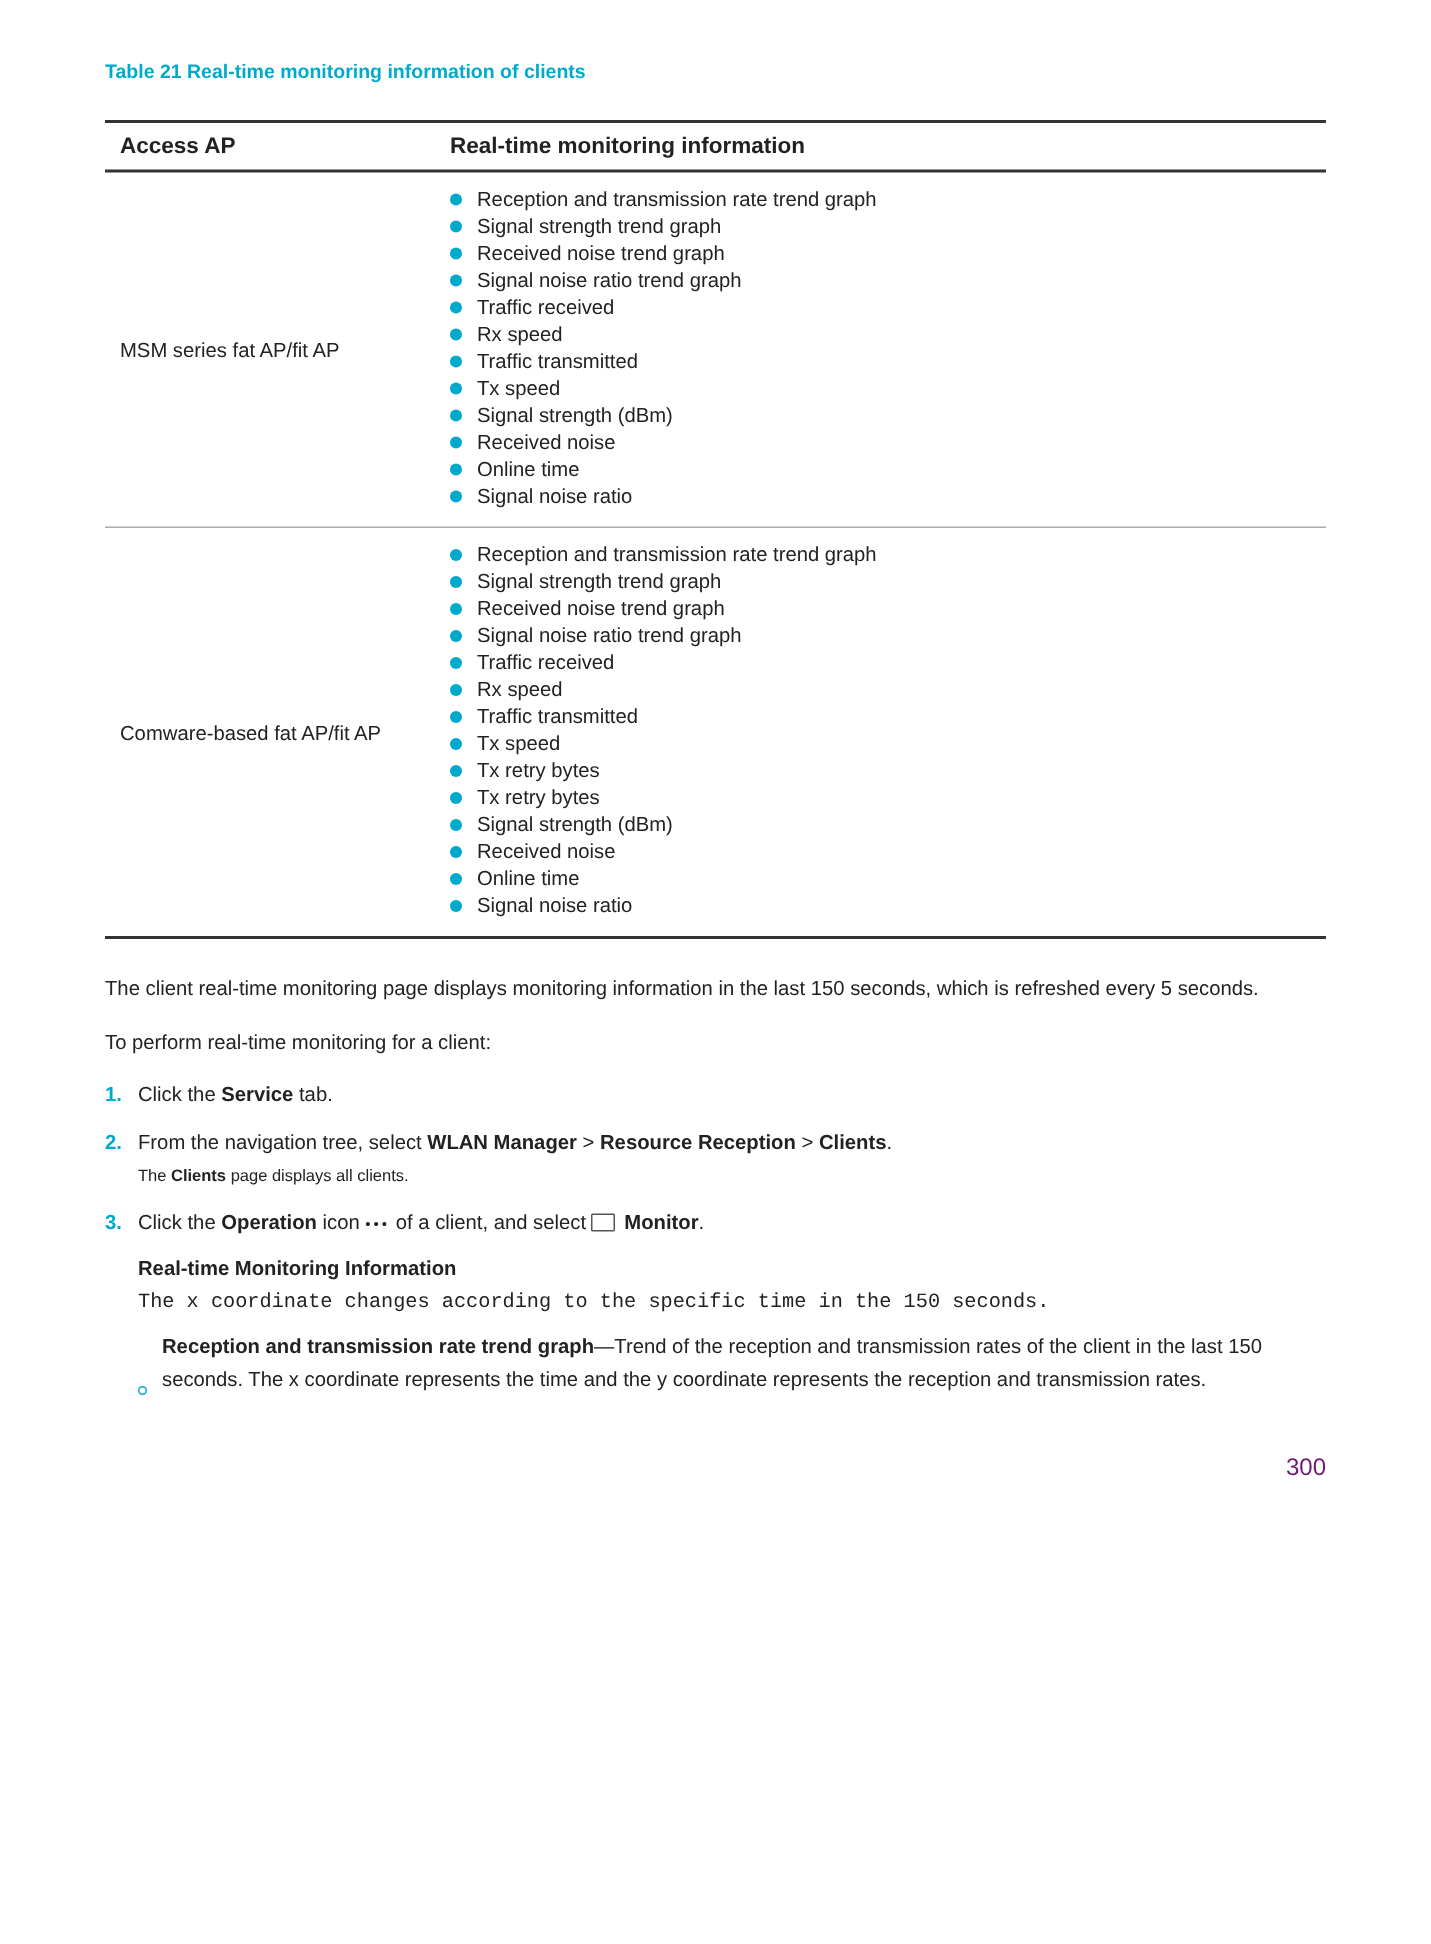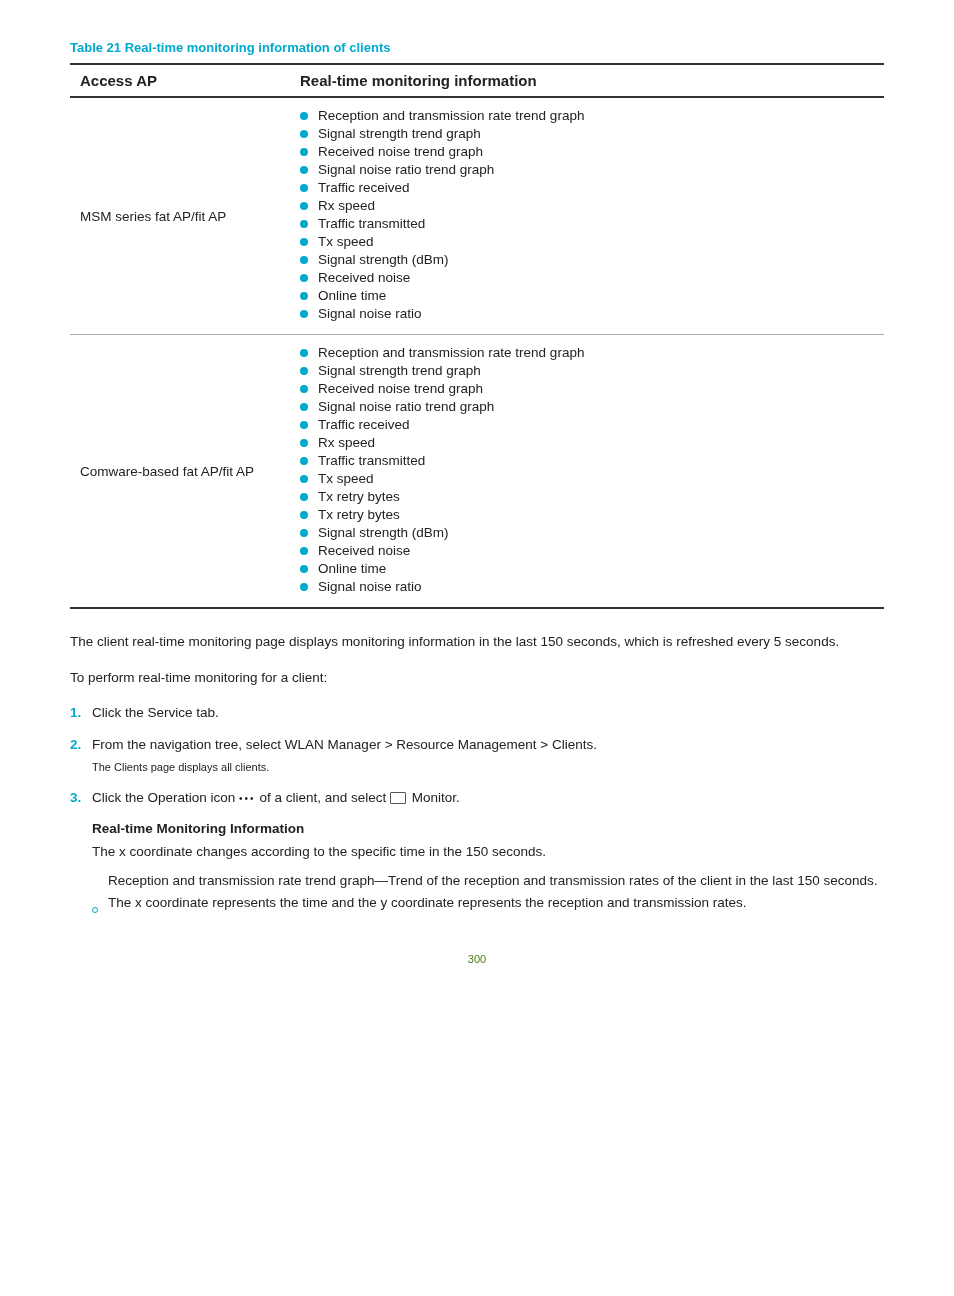--- a/index.html
+++ b/index.html
@@ -10,21 +10,21 @@
       background: #fff;
       width: 954px;
       min-height: 1296px;
       padding: 40px 70px 60px 70px;
     }
 
     .table-title {
       color: #00aacc;
       font-size: 13px;
       font-weight: bold;
-      margin-bottom: 8px;
+      margin-bottom: 25px;
     }
 
     table {
       width: 100%;
       border-collapse: collapse;
       margin-bottom: 22px;
     }
 
     table thead tr {
       border-top: 2.5px solid #333;
@@ -124,20 +124,21 @@
       margin-bottom: 5px;
       font-size: 13.5px;
       margin-left: 22px;
     }
 
     .coord-note {
       font-size: 13.5px;
       line-height: 1.6;
       margin-left: 22px;
       margin-bottom: 8px;
+      font-family: Liberation Mono, monospace;
     }
 
     .sub-bullet-list {
       list-style: none;
       padding: 0;
       margin-left: 22px;
       margin-top: 6px;
     }
 
     .sub-bullet-list li {
@@ -152,27 +153,27 @@
       width: 6px;
       height: 6px;
       border-radius: 50%;
       border: 1.5px solid #00aacc;
       background: transparent;
       margin-top: 5px;
       margin-right: 10px;
       flex-shrink: 0;
     }
 
-    b { font-weight: normal; }
+    b { font-weight: bold; }
 
     .page-number {
-      text-align: center;
+      text-align: right;
       margin-top: 40px;
-      font-size: 11px;
-      color: #4d7c0f;
+      font-size: 16px;
+      color: #701a75;
     }
 
     table tbody tr:last-child {
       border-bottom: 2px solid #333;
     }
   </style>
 </head>
 <body>
 
 <p class="table-title">Table 21 Real-time monitoring information of clients</p>
@@ -310,21 +311,21 @@
 <p class="prose">To perform real-time monitoring for a client:</p>
 
 <ol class="step-list" id="steps-list">
 <li>
       <span class="step-num">1.</span>
       <span class="step-content">Click the <b>Service</b> tab.</span>
     </li>
     <li style="flex-direction: column; align-items: flex-start;">
       <div style="display: flex;">
         <span class="step-num">2.</span>
-        <span class="step-content">From the navigation tree, select <b>WLAN Manager</b> &gt; <b>Resource Management</b> &gt; <b>Clients</b>.</span>
+        <span class="step-content">From the navigation tree, select <b>WLAN Manager</b> &gt; <b>Resource Reception</b> &gt; <b>Clients</b>.</span>
       </div>
       <span class="step-sub" style="margin-left: 22px;">The <b>Clients</b> page displays all clients.</span>
     </li>
     <li style="flex-direction: column; align-items: flex-start;">
       <div style="display: flex;">
         <span class="step-num">3.</span>
         <span class="step-content">Click the <b>Operation</b> icon <span style="font-size:10px;letter-spacing:2px;">•••</span> of a client, and select <span style="display:inline-block;width:16px;height:12px;border:1.5px solid #555;border-radius:1px;margin-right:2px;vertical-align:middle;"></span> <b>Monitor</b>.</span>
       </div>
     </li>
   </ol>

